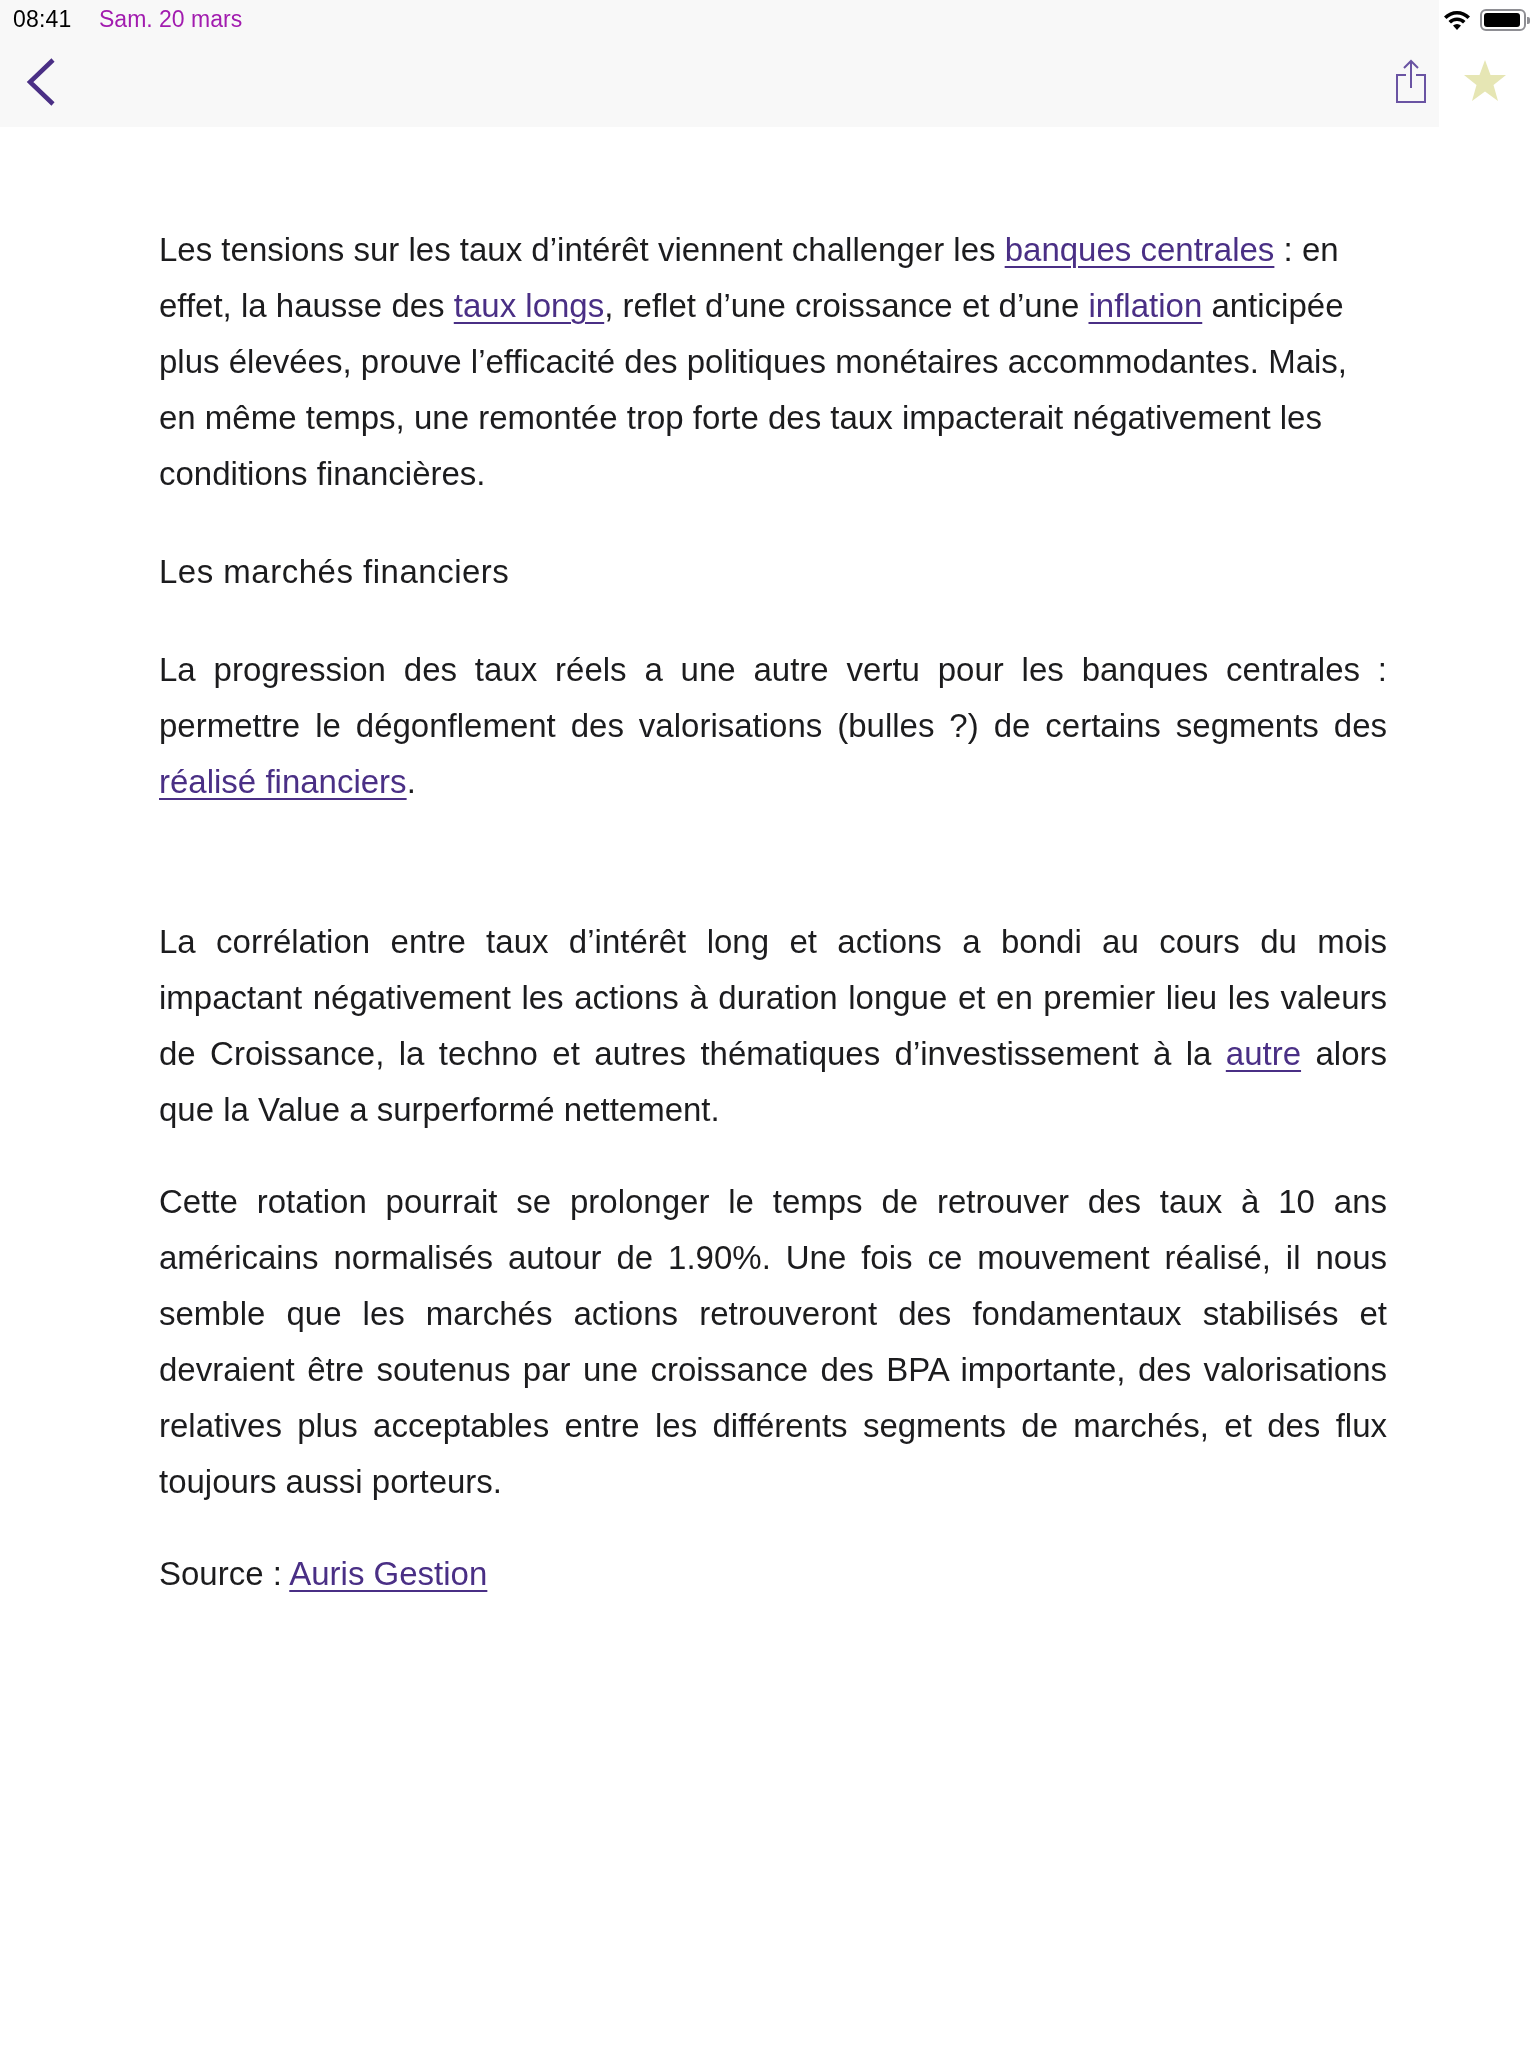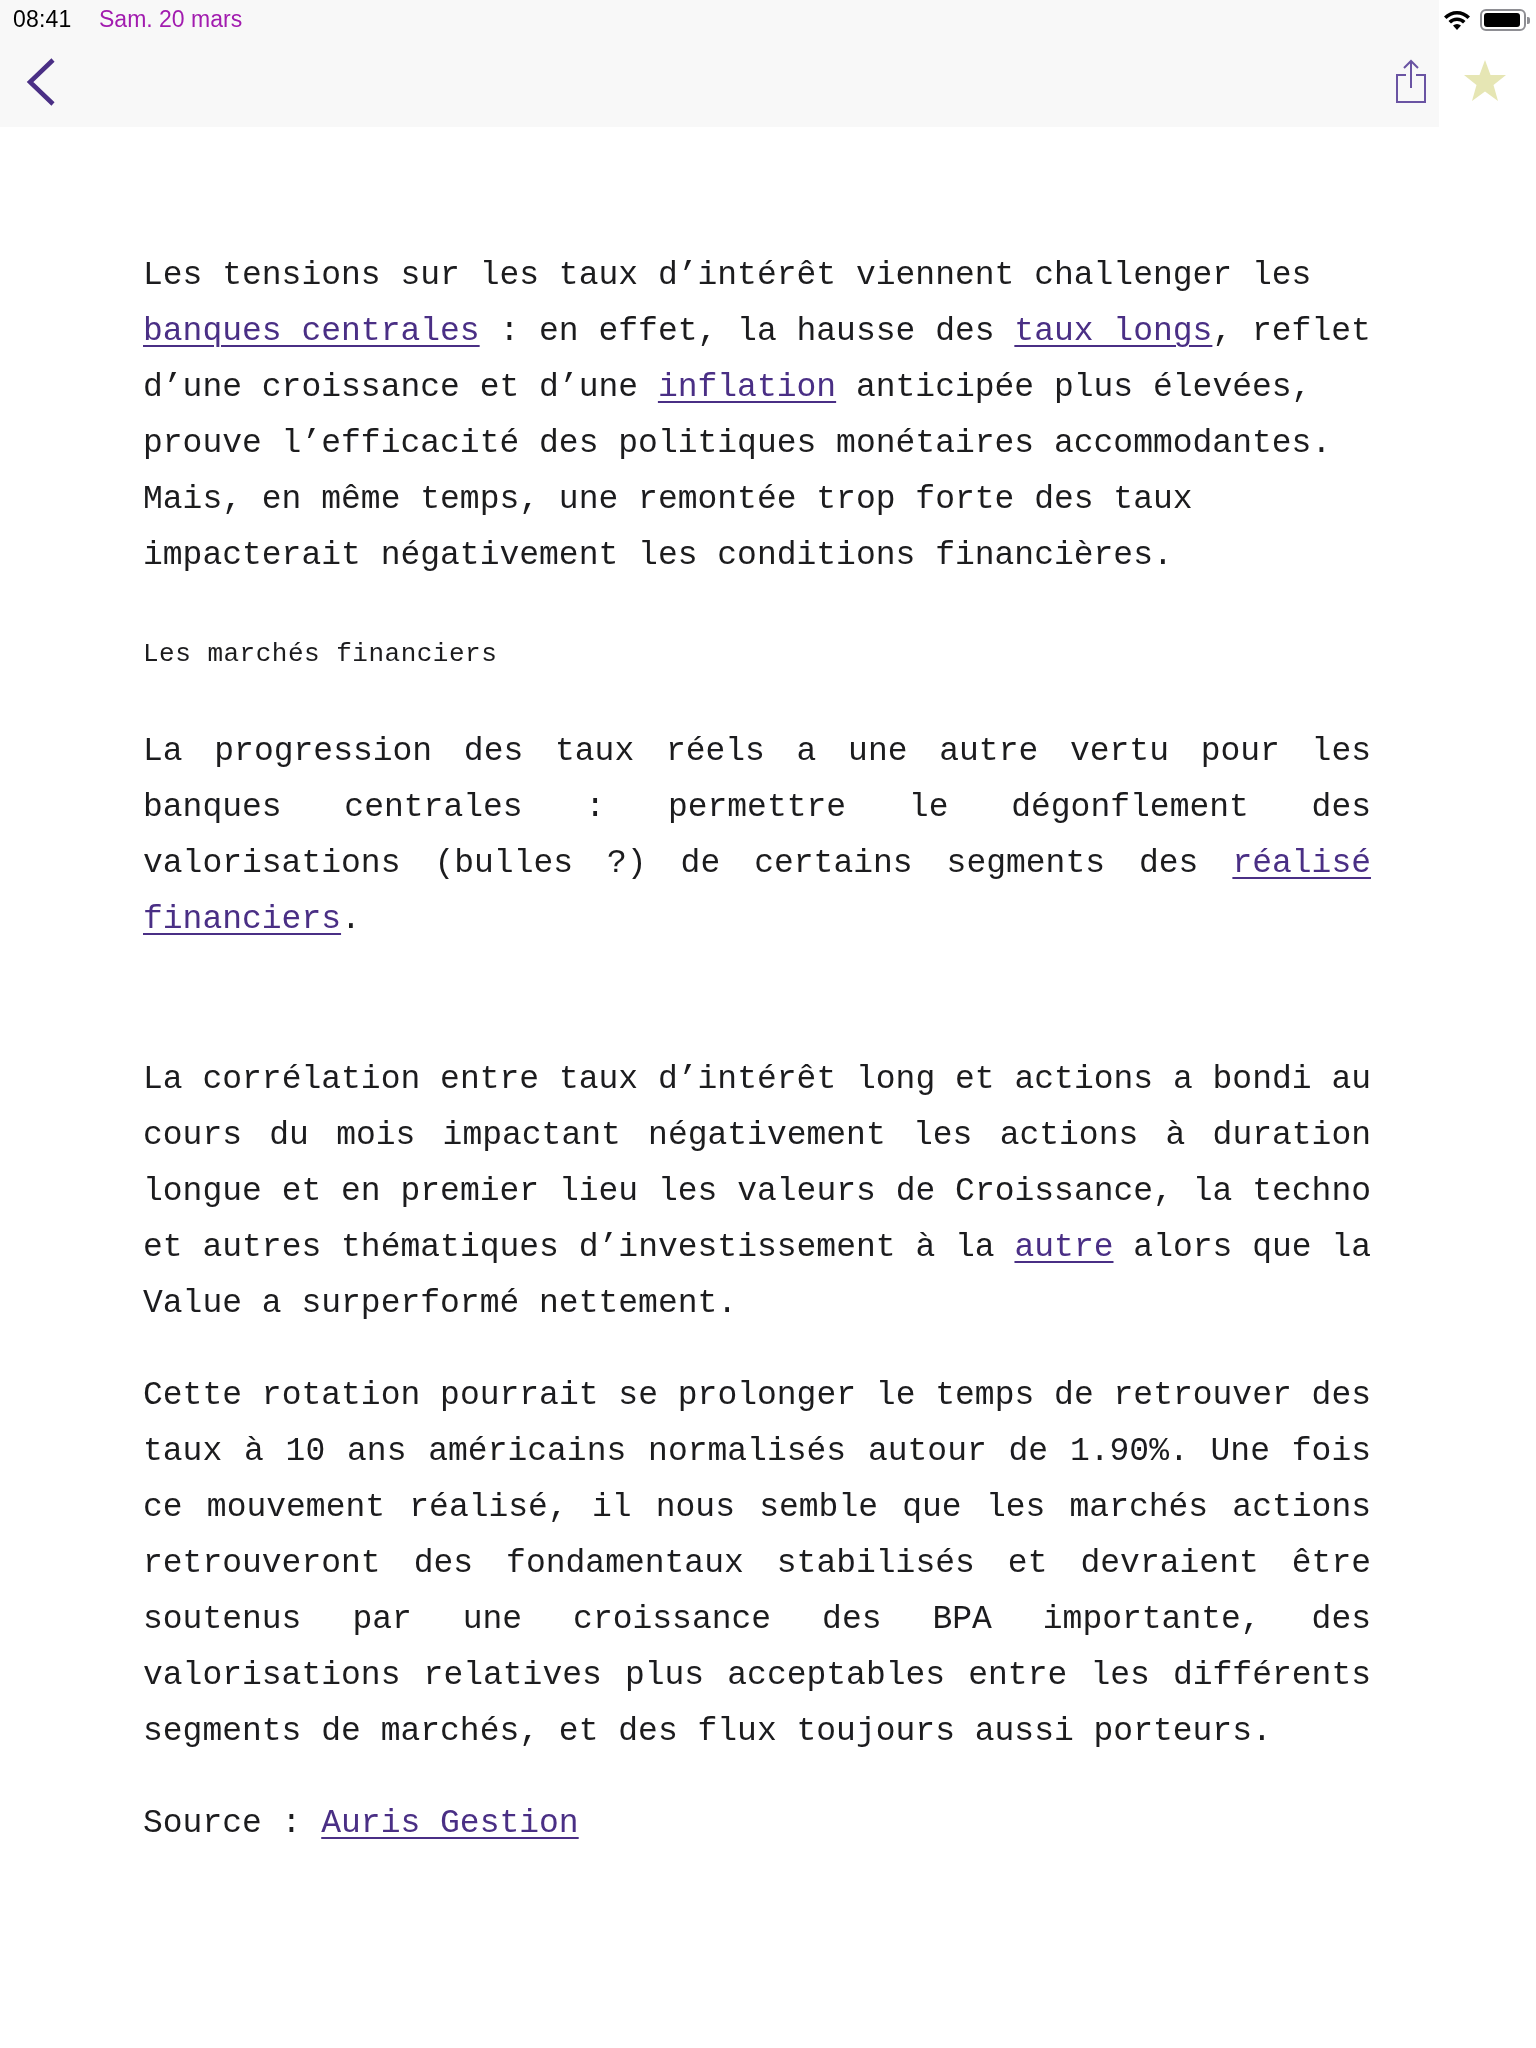--- a/index.html
+++ b/index.html
@@ -85,36 +85,35 @@
       cursor: pointer;
     }
     .nav-star {
       position: absolute;
       left: 1462px; top: 58px;
       width: 46px; height: 46px;
       cursor: pointer;
     }
     .article {
       position: absolute;
-      left: 143px;
+      left: 159px;
       top: 222px;
       width: 1228px;
-      font-family: Liberation Mono, monospace;
+      font-family: Liberation Sans, sans-serif;
       font-size: 33px;
       line-height: 56px;
       color: #1c1c1e;
-      margin-top: 26px;
     }
     .article p {
       margin: 0 0 36px 0;
       text-align: justify;
     }
     .article p.left { text-align: left; }
     .article h3 {
-      font-size: 26px;
+      font-size: 33px;
       font-weight: normal;
       margin: 42px 0 42px 0;
       line-height: 56px;
       letter-spacing: 0.5px;
     }
     .article a {
       color: #4a2f85;
       text-decoration: underline;
       text-decoration-thickness: 2px;
       text-underline-offset: 5px;

